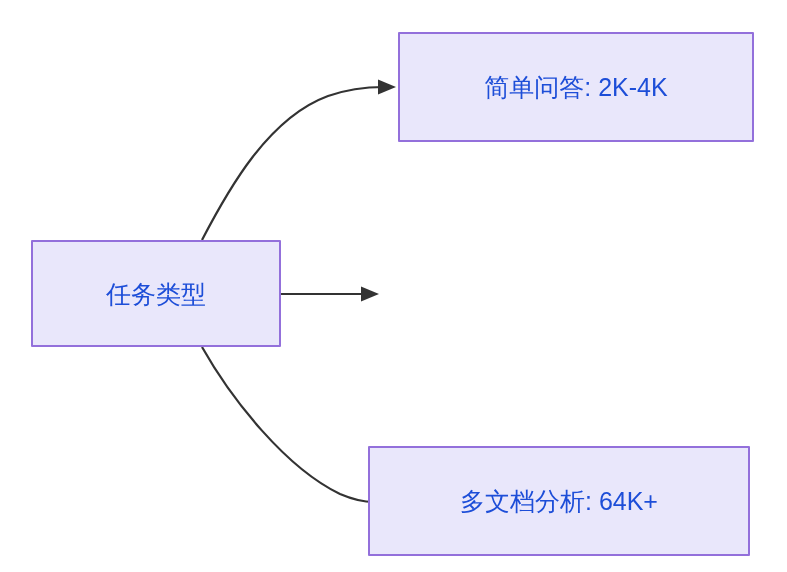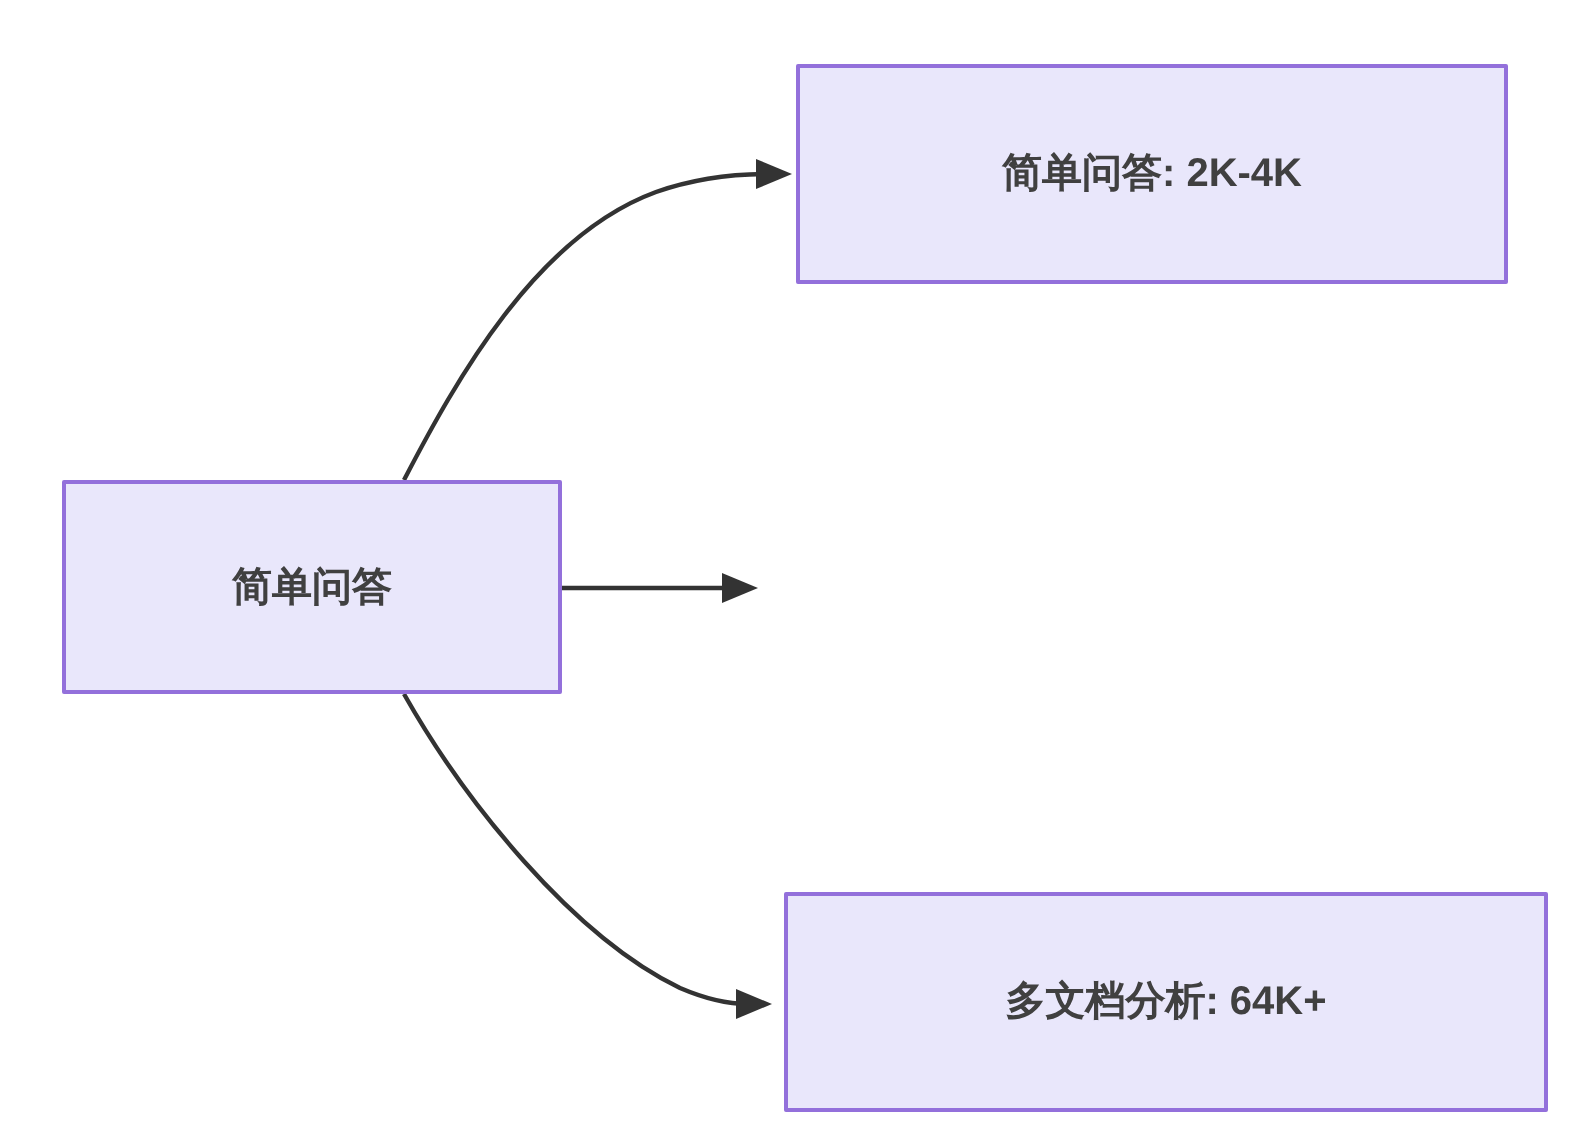--- a/index.html
+++ b/index.html
@@ -31,23 +31,23 @@
     box-sizing: border-box;
     background: #E9E7FB;
     border: 2px solid #9370DB;
     border-radius: 1px;
     display: flex;
     align-items: center;
     justify-content: center;
     text-align: center;
   }
   .node-label {
-    color: #404040;
-    font-size: 20px;
-    font-weight: 700;
+    color: #1d4ed8;
+    font-size: 25px;
+    font-weight: 400;
     line-height: 1.2;
     letter-spacing: 0px;
     white-space: nowrap;
     font-family: "Liberation Sans", "DejaVu Sans", sans-serif;
   }
   #node-root {
     left: 31px;
     top: 240px;
     width: 250px;
     height: 107px;
@@ -58,21 +58,21 @@
     width: 356px;
     height: 110px;
   }
   #node-doc-summary {
     left: 381px;
     top: 240px;
     width: 390px;
     height: 107px;
   }
   #node-multi-doc {
-    left: 392px;
+    left: 368px;
     top: 446px;
     width: 382px;
     height: 110px;
   }
   .edge-path {
     fill: none;
     stroke: #333333;
     stroke-width: 2.2;
     stroke-linecap: butt;
   }
@@ -98,21 +98,21 @@
       <polygon class="arrow-head" points="379,294 361,286.5 361,301.5"></polygon>
     </g>
 
     <g>
       <path class="edge-path" d="M 202,347 C 232,400 286,468 340,494 C 354,500 366,502 374,502"></path>
       <polygon class="arrow-head" points="386,502 368,494.5 368,509.5"></polygon>
     </g>
   </svg>
 
   <div class="node" id="node-root">
-    <span class="node-label">简单问答</span>
+    <span class="node-label">任务类型</span>
   </div>
 
   <div class="node" id="node-simple-qa">
     <span class="node-label">简单问答: 2K-4K</span>
   </div>
 
 
   <div class="node" id="node-multi-doc">
     <span class="node-label">多文档分析: 64K+</span>
   </div>

